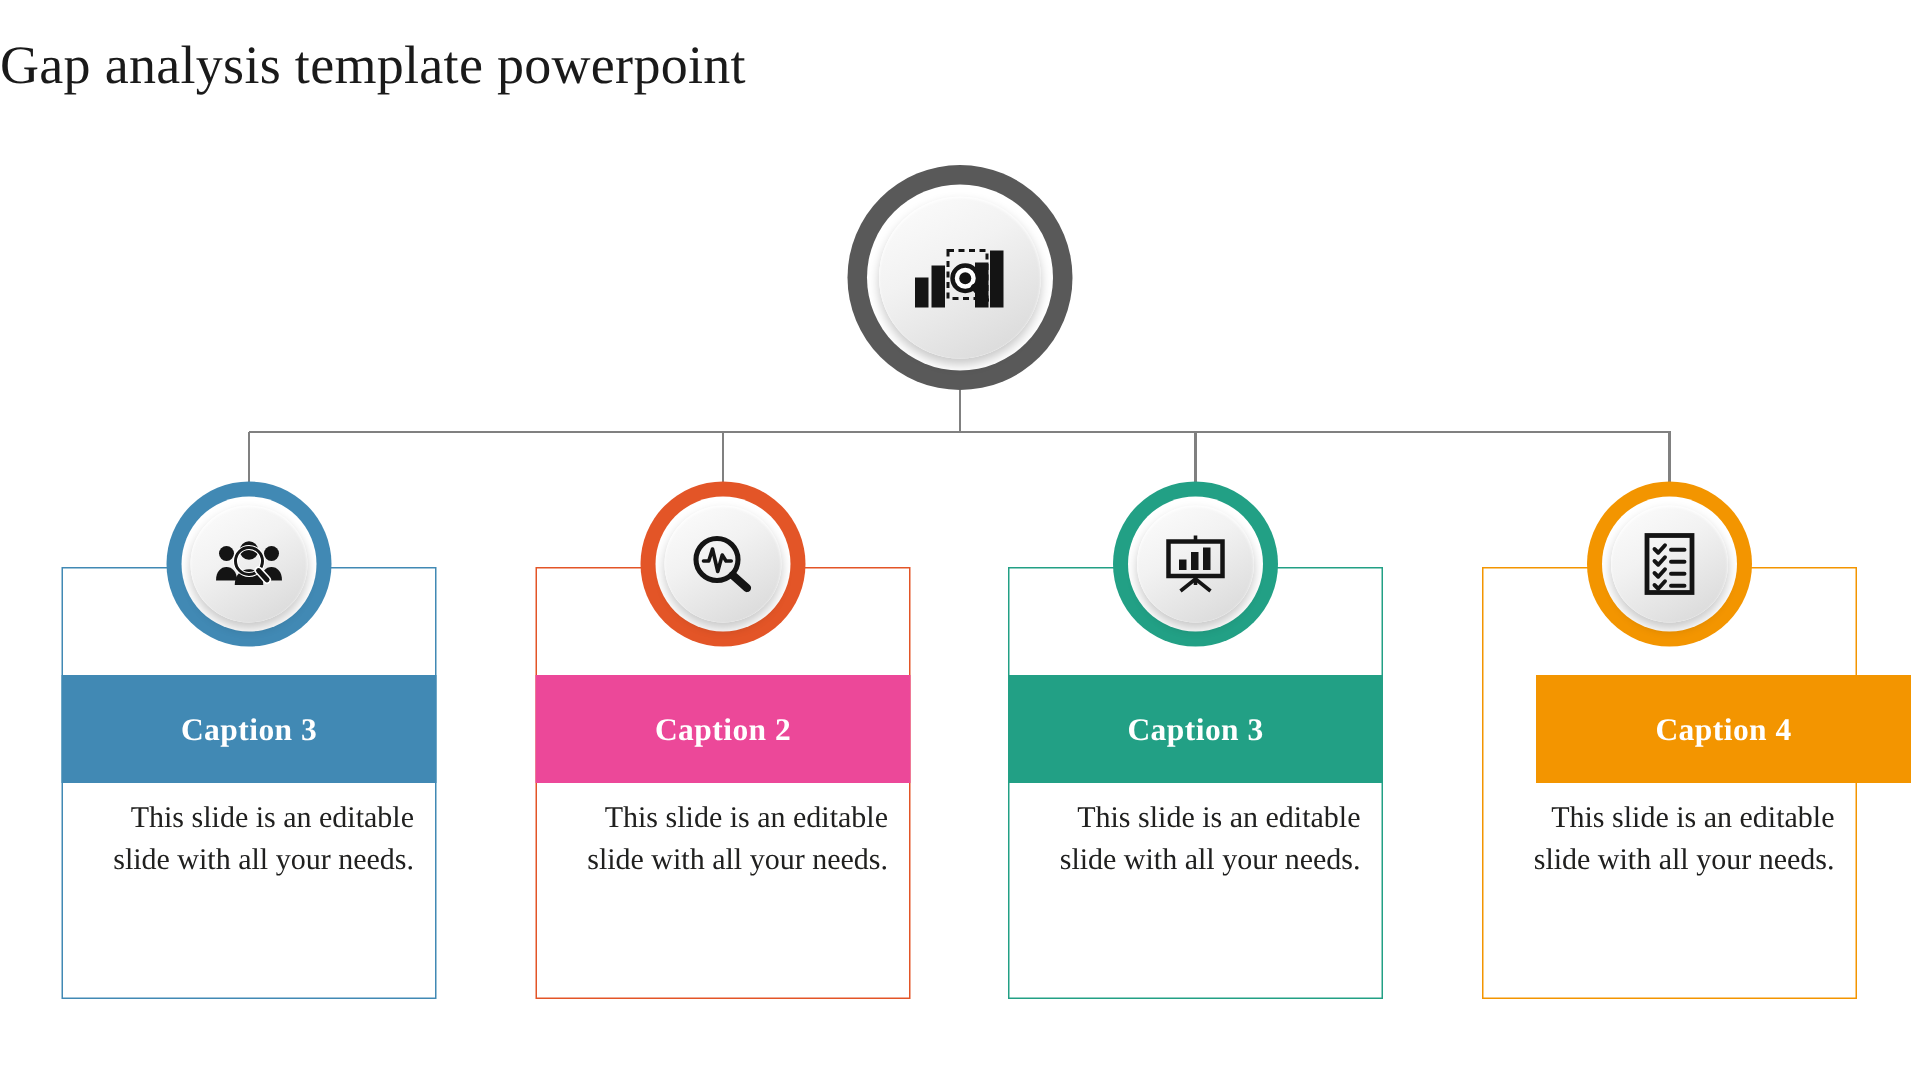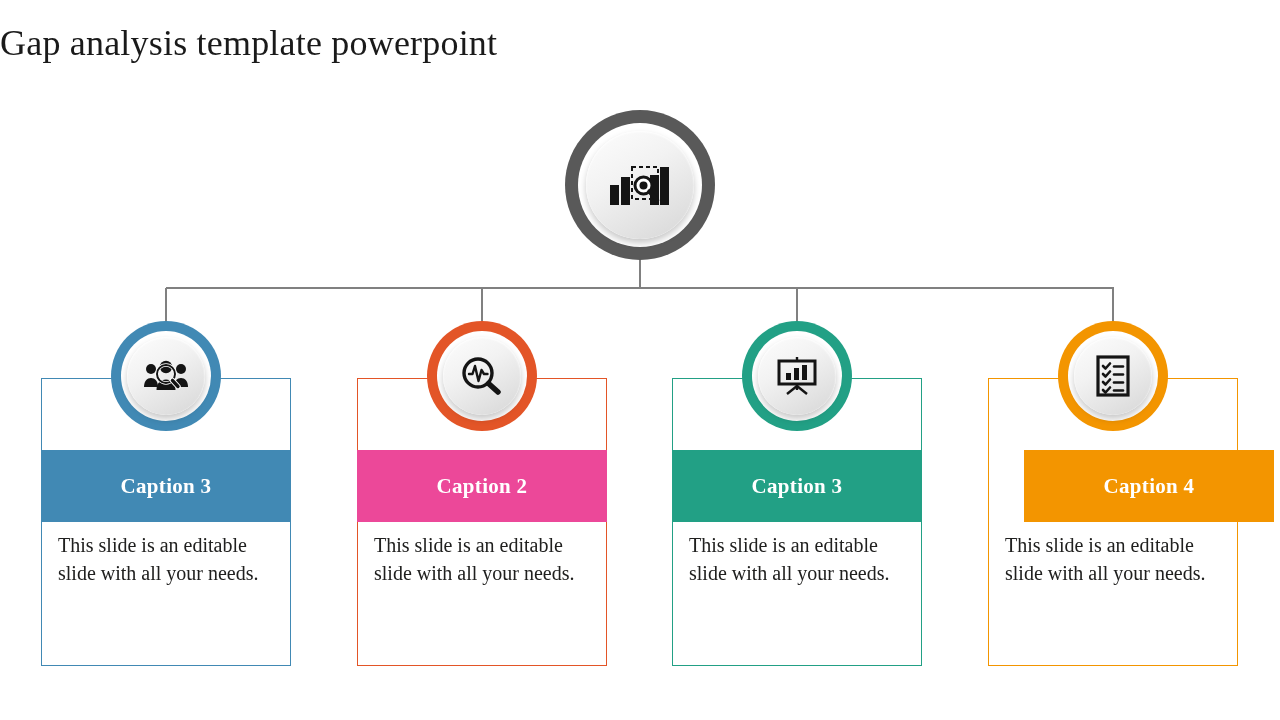--- a/index.html
+++ b/index.html
@@ -72,21 +72,21 @@
   .c2 .card-caption { background: #ec4899; }
   .c3 .card-caption { background: #22a085; }
   .c4 .card-caption { background: #22a085; margin-left: 36px; }
   .c4 .card-caption { background: #f39500; }
 
   .card-body {
     position: absolute;
     top: 152px;
     left: 16px;
     width: 218px;
-    text-align: left;
+    text-align: right;
     font-size: 20px;
     line-height: 1.42;
     color: #20201f;
   }
 
   
   .node {
     position: absolute;
     border-radius: 50%;
     display: flex;

